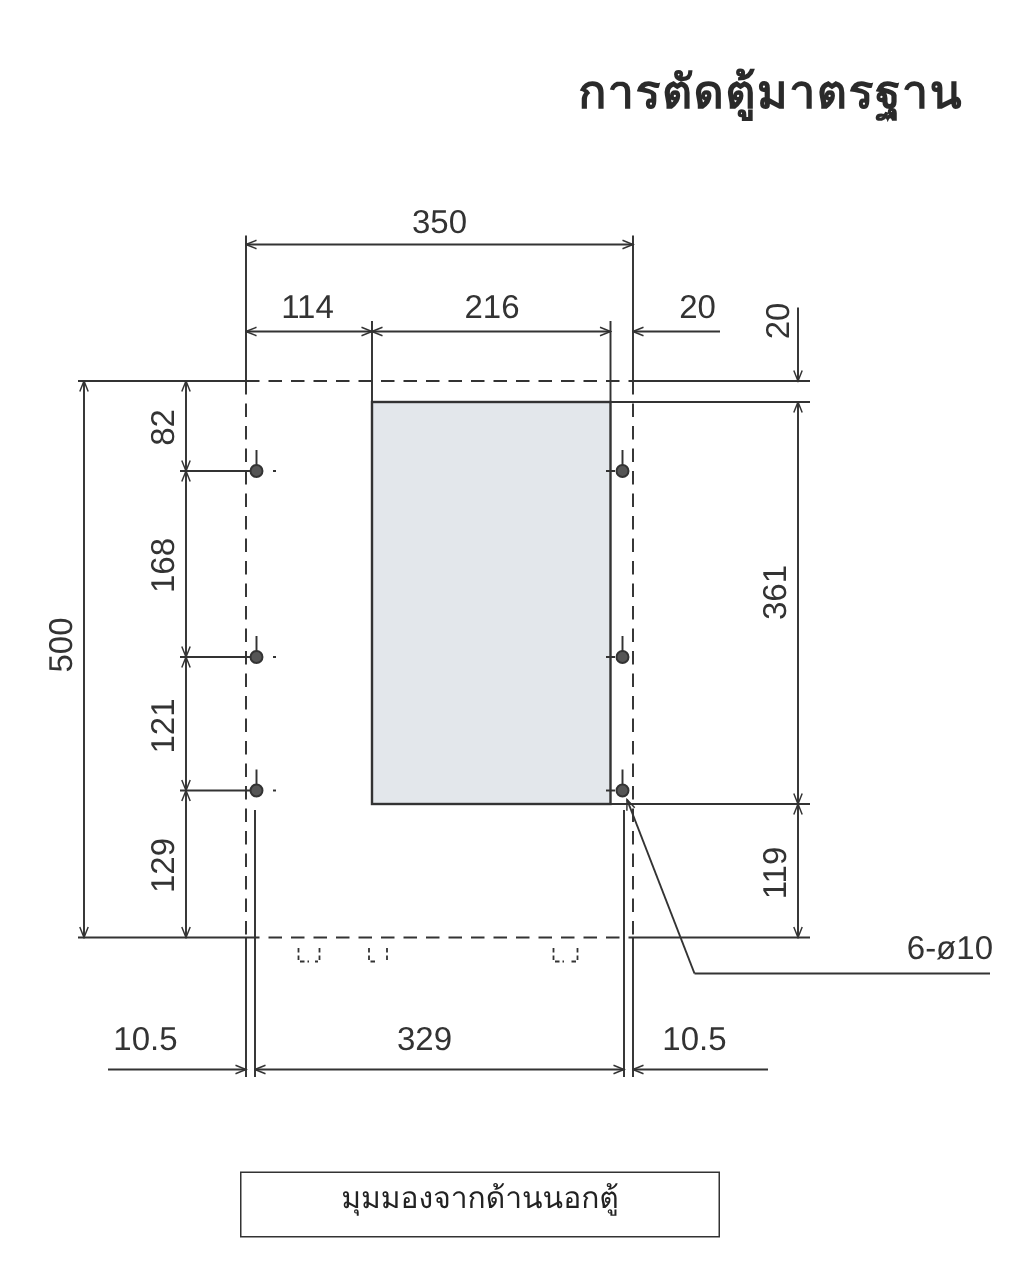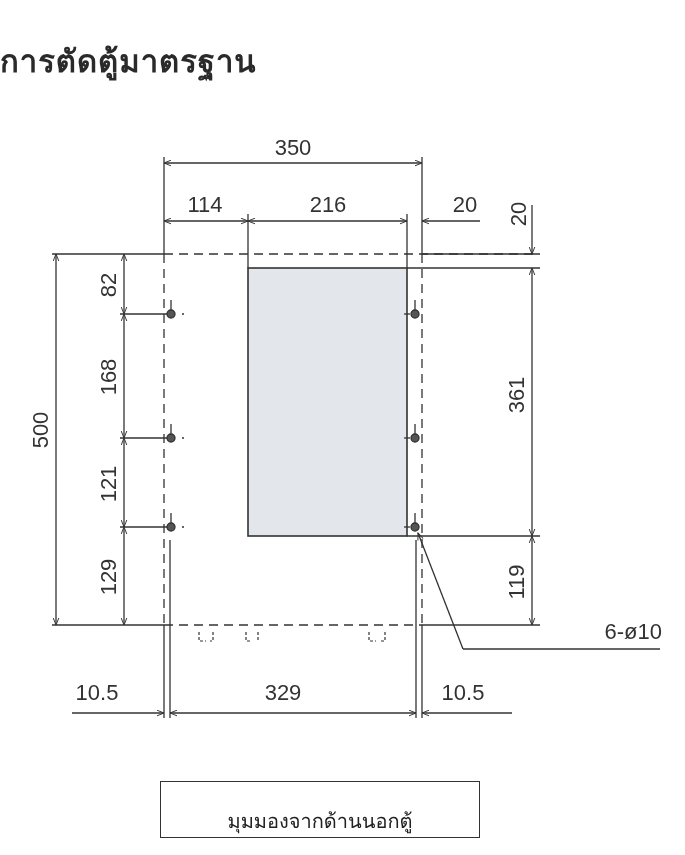--- a/index.html
+++ b/index.html
@@ -1,20 +1,20 @@
 <!DOCTYPE html>
 <html><head>
 <meta charset="utf-8">
 <style>
   html, body { margin:0; padding:0; background:#ffffff; }
   body { width:685px; height:855px; position:relative; overflow:hidden; font-family:"DejaVu Sans", sans-serif; }
-  .title { position:absolute; left:0; top:36px; width:642px; text-align:left; font-size:31px; color:#2a2a2a; font-weight:bold; letter-spacing:1px; }
+  .title { position:absolute; left:0; top:36px; width:642px; text-align:right; font-size:31px; color:#2a2a2a; font-weight:bold; letter-spacing:1px; }
   svg { position:absolute; left:0; top:0; }
   .dim { font-family:"Liberation Sans", sans-serif; font-size:22px; fill:#333; }
-  .caption-box { position:absolute; left:160px; top:781px; width:320px; height:57px; border:1.5px solid #333; box-sizing:border-box; display:flex; align-items:flex-end; justify-content:center; font-size:20px; color:#222; }
+  .caption-box { position:absolute; left:160px; top:781px; width:320px; height:44px; border:1.5px solid #333; box-sizing:border-box; display:flex; align-items:flex-start; justify-content:center; font-size:20px; color:#222; }
 </style>
 </head>
 <body>
 
 <div class="title">การตัดตู้มาตรฐาน</div>
 
 <svg width="685" height="855" viewBox="0 0 685 855">
   <defs>
     <marker id="arr" viewBox="0 0 10 10" refX="10" refY="5" markerWidth="9" markerHeight="7" orient="auto-start-reverse" markerUnits="userSpaceOnUse">
       <path d="M0,1 L10,5 L0,9" fill="none" stroke="#333" stroke-width="1.4"></path>

